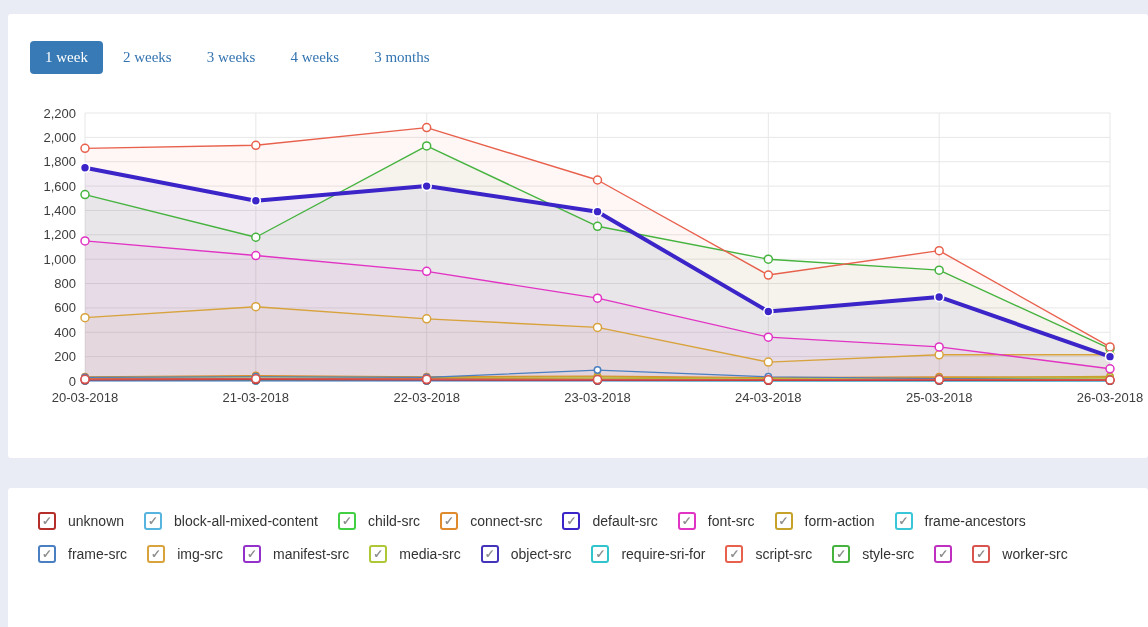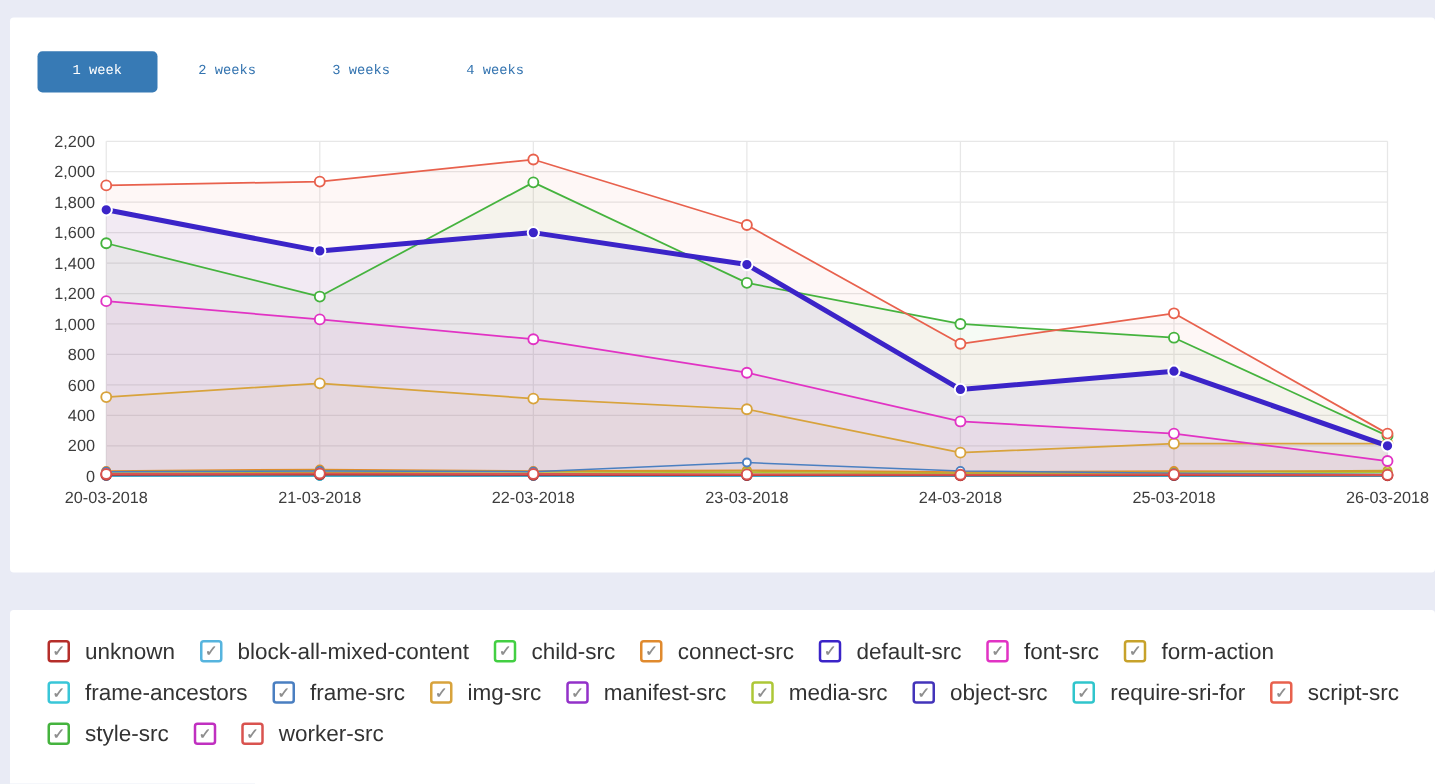--- a/index.html
+++ b/index.html
@@ -3,43 +3,44 @@
 <meta charset="utf-8">
 <style>
   * { margin:0; padding:0; box-sizing:border-box; }
   html,body { background:#e9ebf5; }
   body { font-family:"Liberation Sans", sans-serif; }
   .page { position:relative; width:1148px; height:627px; background:#e9ebf5; overflow:hidden; }
   .card { position:absolute; background:#ffffff; border-radius:3px; }
   .card-chart { left:8px; top:14px; width:1140px; height:444px; }
   .card-legend { left:8px; top:488px; width:1140px; height:160px; }
   .tabbar { position:absolute; left:22px; top:27px; display:flex; align-items:center; gap:5px; }
-  .tab { border:none; background:transparent; color:#3474b0; font-family:Liberation Mono, monospace;
-         font-size:11px; padding:8px 28px; border-radius:4px; cursor:pointer; line-height:17px; }
+  .tab { border:none; background:transparent; color:#3474b0; font-family:Liberation Serif, serif;
+         font-size:15px; padding:8px 15px; border-radius:4px; cursor:pointer; line-height:17px; }
   .tab.active { background:#377ab5; color:#ffffff; }
   .chart-wrap { position:absolute; left:10px; top:86px; width:1128px; height:330px; }
   svg { overflow:visible; display:block; }
   .ytick, .xtick { font-family:"Liberation Sans",sans-serif; font-size:13px; fill:#3d3d3d; }
   .legend { padding:24px 20px 18px 30px; display:flex; flex-wrap:wrap; column-gap:20px; row-gap:15px; align-items:center; }
   .legend-item { display:flex; align-items:center; gap:12px; cursor:pointer; }
   .legend-check { width:18px; height:18px; border-radius:3px; background:#fff; display:flex;
                   align-items:center; justify-content:center; font-size:12px; font-weight:bold; color:#8f8f8f; flex:0 0 auto; }
-  .legend-label { font-size:18px; color:#333333; line-height:18px; }
+  .legend-label { font-size:14px; color:#333333; line-height:18px; }
 </style>
 </head>
 <body>
 
 <div class="page">
 
   <div class="card card-chart">
     <div class="tabbar">
         <button class="tab active">1 week</button>
         <button class="tab">2 weeks</button>
         <button class="tab">3 weeks</button>
         <button class="tab">4 weeks</button>
+        <button class="tab">3 months</button>
       </div>
     <div class="chart-wrap">
       <svg id="chart-svg" width="1128" height="330" viewBox="0 0 1128 330">
           <line x1="67" x2="1092" y1="281" y2="281" stroke="#e7e7e7" stroke-width="1"></line>
           <text x="58" y="285.5" text-anchor="end" class="ytick">0</text>
           <line x1="67" x2="1092" y1="256.6363636363636" y2="256.6363636363636" stroke="#e7e7e7" stroke-width="1"></line>
           <text x="58" y="261.1363636363636" text-anchor="end" class="ytick">200</text>
           <line x1="67" x2="1092" y1="232.27272727272728" y2="232.27272727272728" stroke="#e7e7e7" stroke-width="1"></line>
           <text x="58" y="236.77272727272728" text-anchor="end" class="ytick">400</text>
           <line x1="67" x2="1092" y1="207.90909090909093" y2="207.90909090909093" stroke="#e7e7e7" stroke-width="1"></line>

